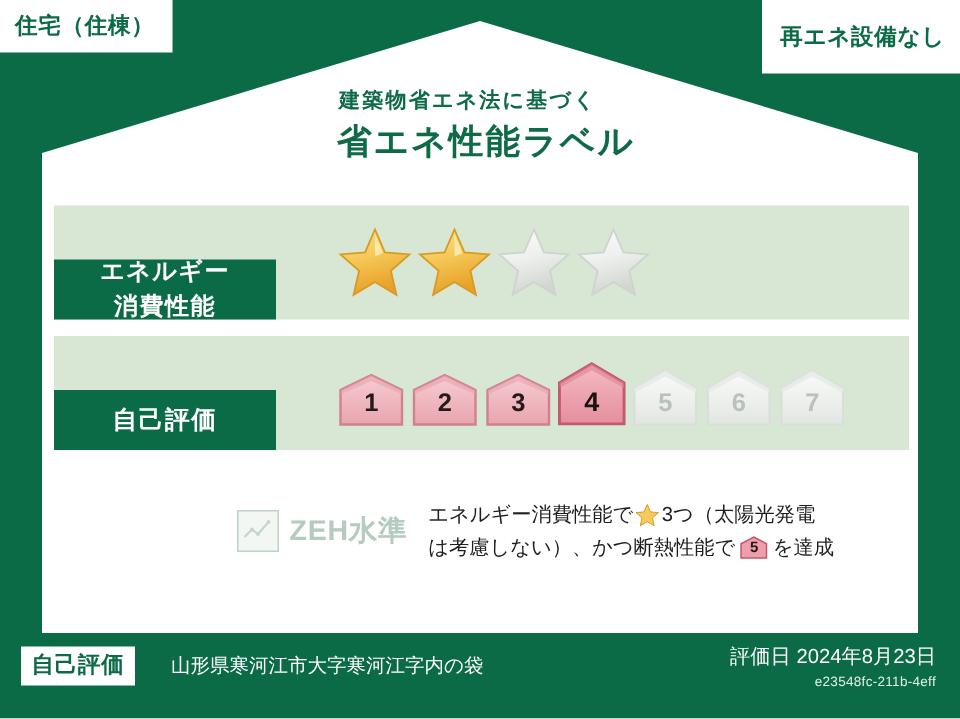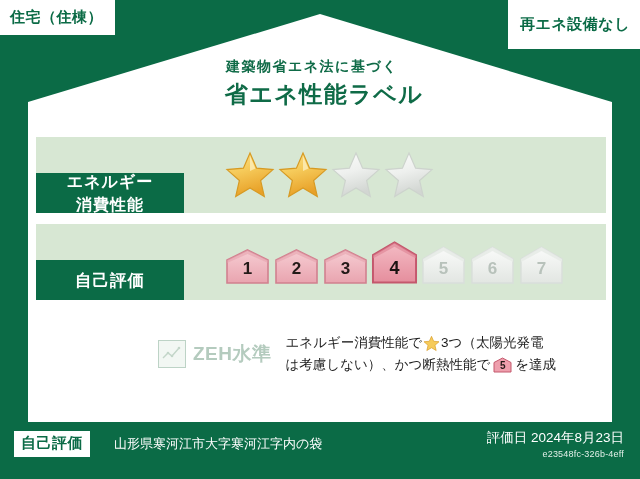--- a/index.html
+++ b/index.html
@@ -419,17 +419,17 @@
     </div>
   </div>
 
   <div class="footer">
     <div class="footer-left">
       <span class="self-badge">自己評価</span>
       <span class="addr">山形県寒河江市大字寒河江字内の袋</span>
     </div>
     <div class="footer-right">
       <div class="eval-date">評価日 2024年8月23日</div>
-      <div class="eval-id">e23548fc-326b-4eff</div>
+      <div class="eval-id">e23548fc-211b-4eff</div>
     </div>
   </div>
 
 </div>
 
 </body></html>

